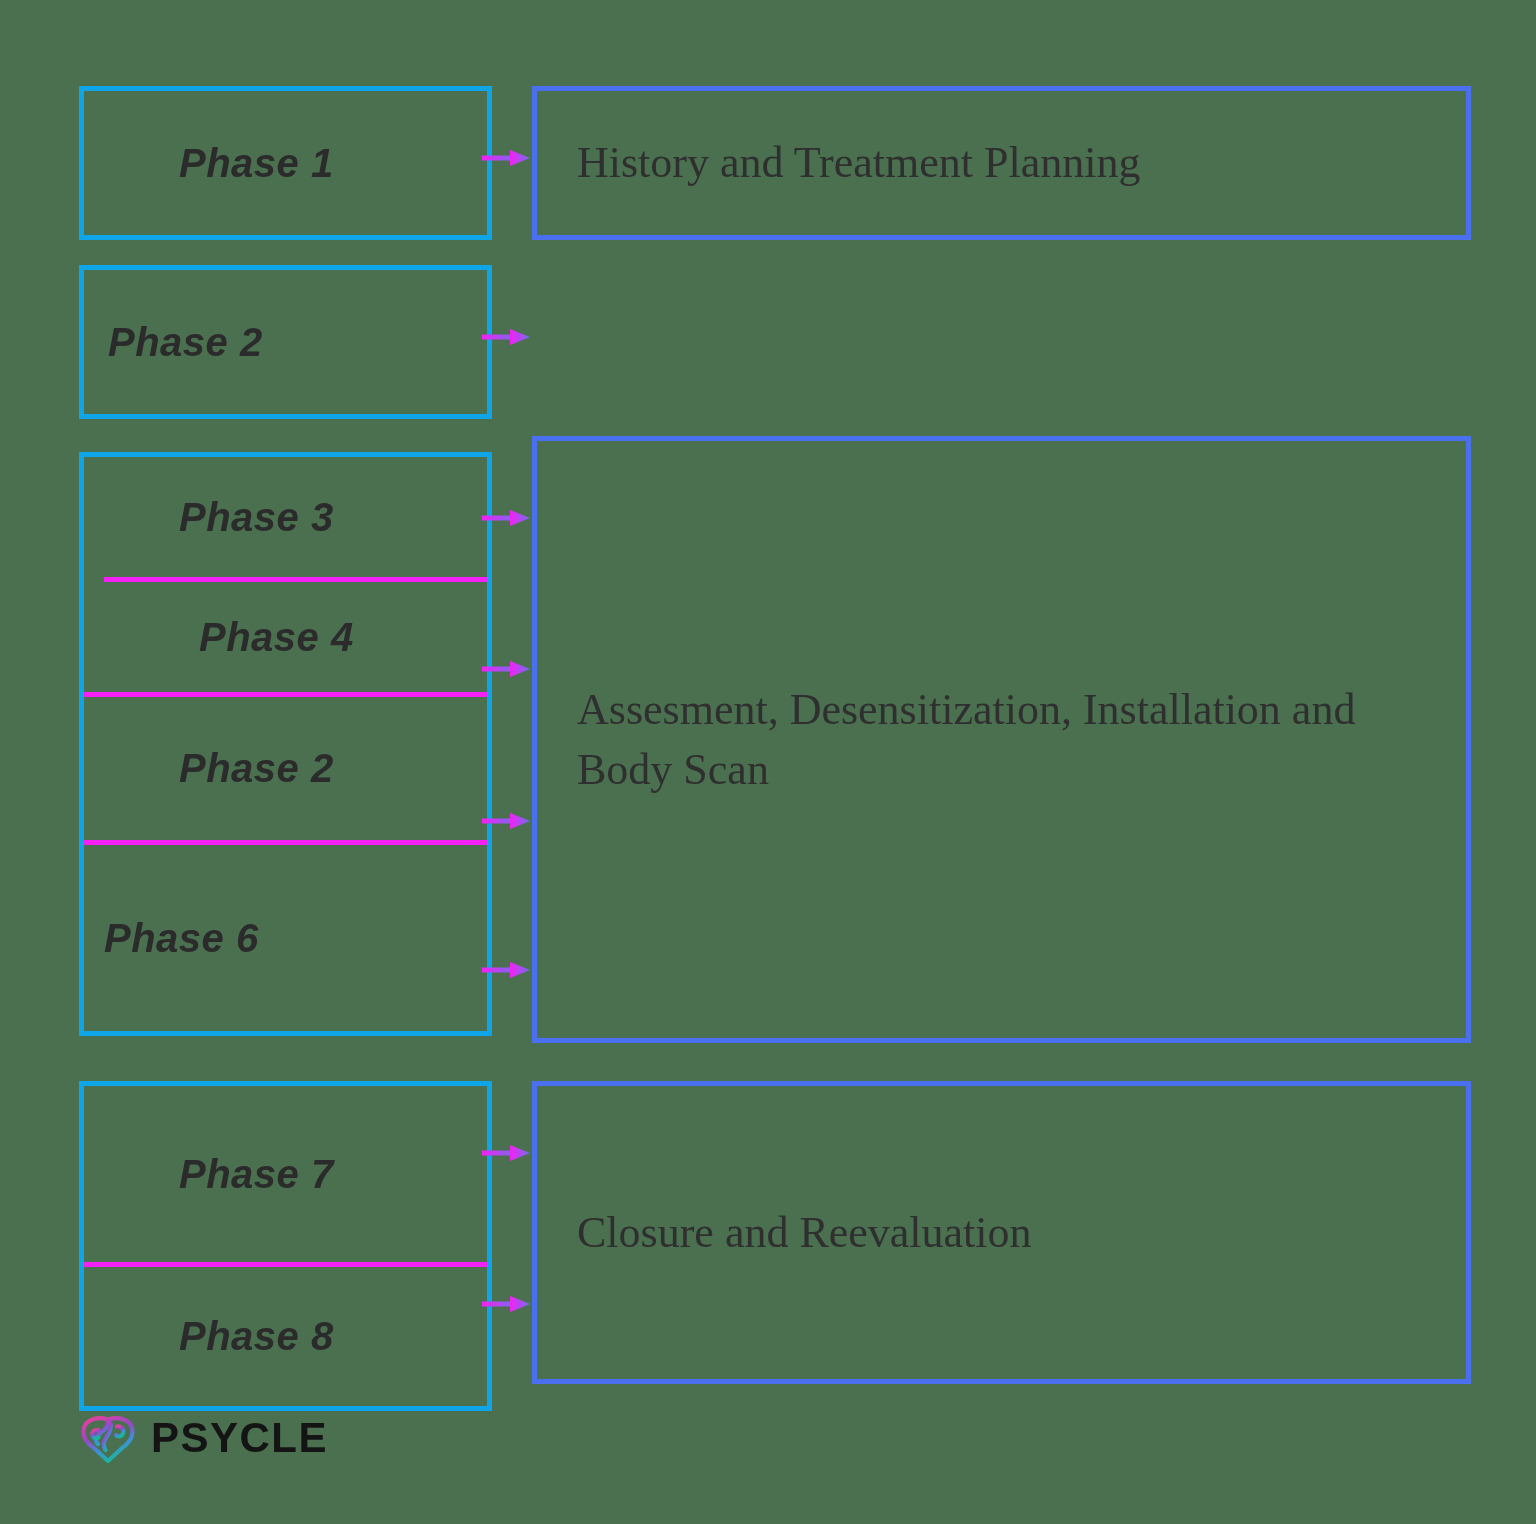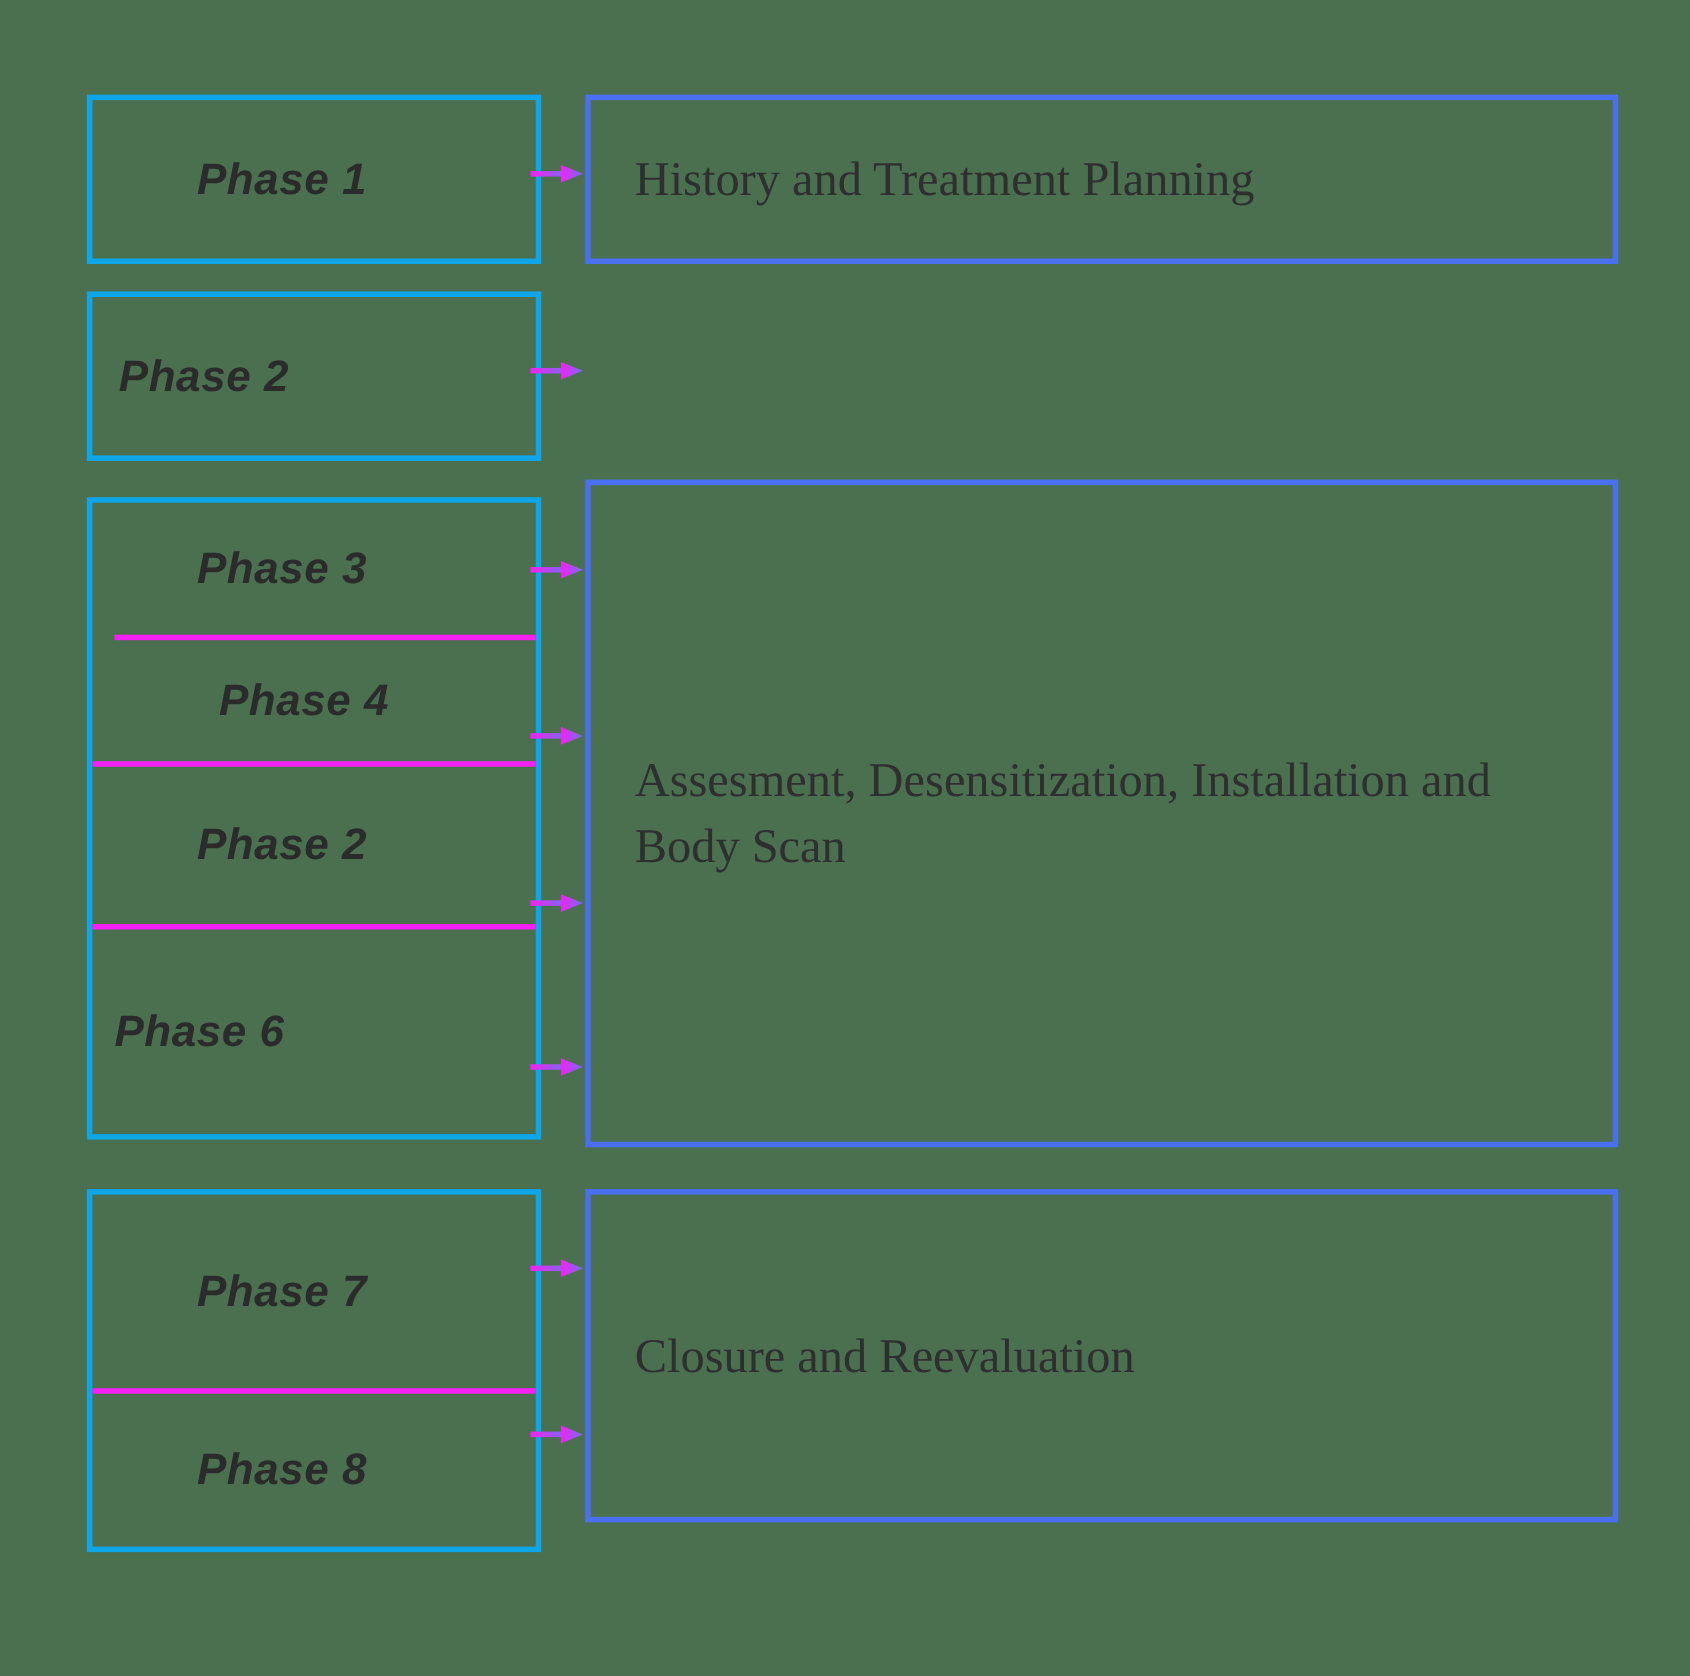--- a/index.html
+++ b/index.html
@@ -236,14 +236,36 @@
       </defs>
       <rect x="0" y="6.5" width="34" height="5" fill="url(#ag8)"></rect>
       <polygon points="28,1 48,9 28,17" fill="url(#ag8)"></polygon>
     </svg>
   </div>
 
   <div class="desc-box" style="top:1081px; height:293px;">
     <div class="desc-text">Closure and Reevaluation</div>
   </div>
 
+  <div id="logo">
+    <span class="mark">
+      <svg class="mark" viewBox="0 0 58 52" fill="none">
+        <defs>
+          <linearGradient id="brainGrad" x1="0.15" y1="0" x2="0.6" y2="1">
+            <stop offset="0%" stop-color="#e0429e"></stop>
+            <stop offset="40%" stop-color="#9b45c8"></stop>
+            <stop offset="70%" stop-color="#3f8fd8"></stop>
+            <stop offset="100%" stop-color="#17b89a"></stop>
+          </linearGradient>
+        </defs>
+        <g stroke="url(#brainGrad)" stroke-width="4.2" stroke-linecap="round" stroke-linejoin="round" fill="none">
+          <path d="M29 7.5 C16 3.5 4.5 9 4.5 19.5 C4.5 27 9 32 15 36 L29 49 L43 36 C49 32 53.5 27 53.5 19.5 C53.5 9 42 3.5 29 7.5 Z"></path>
+          <path d="M29 8.5 C29 16 24 19 20.5 21.5 C16.5 24.5 15.5 29.5 19 32"></path>
+          <path d="M20 18.5 C15.5 17 12.5 20 13.5 23.5 C14.3 26.3 17.5 27 19.5 25.2"></path>
+          <path d="M38 14.5 C42.5 14 45.5 17.5 44 21.5 C42.8 24.7 39 25.2 37 23"></path>
+          <path d="M31 9 C33 15 30.5 21 27.5 25 C24.5 29 24 34 26.5 38"></path>
+        </g>
+      </svg>
+    </span>
+    <span class="wordmark">PSYCLE</span>
+  </div>
 
 </div>
 
 </body></html>

